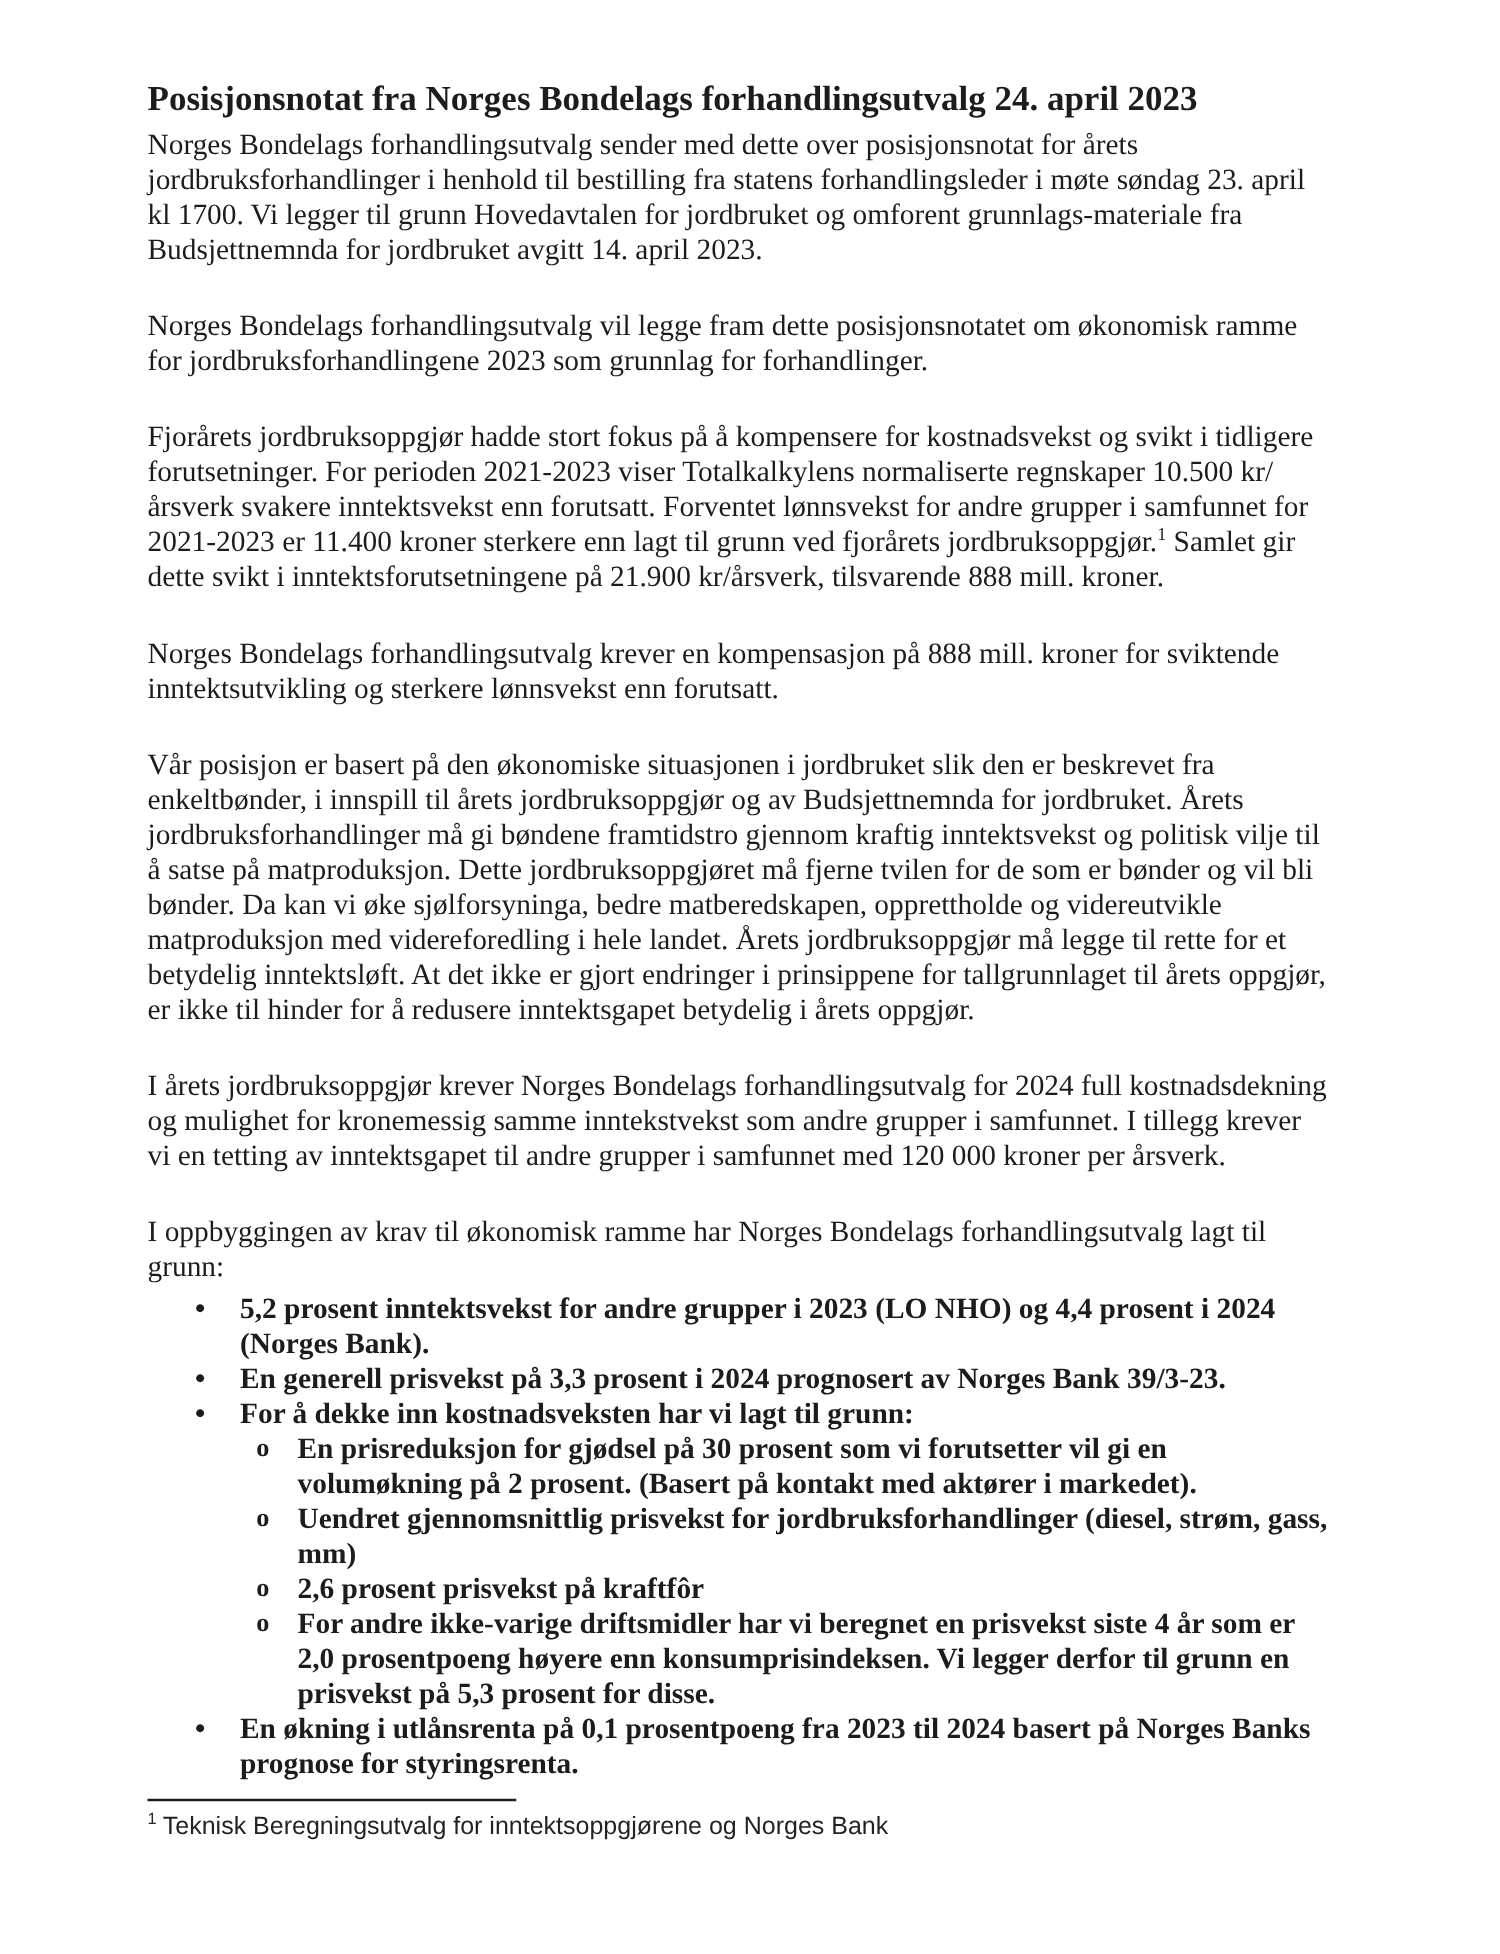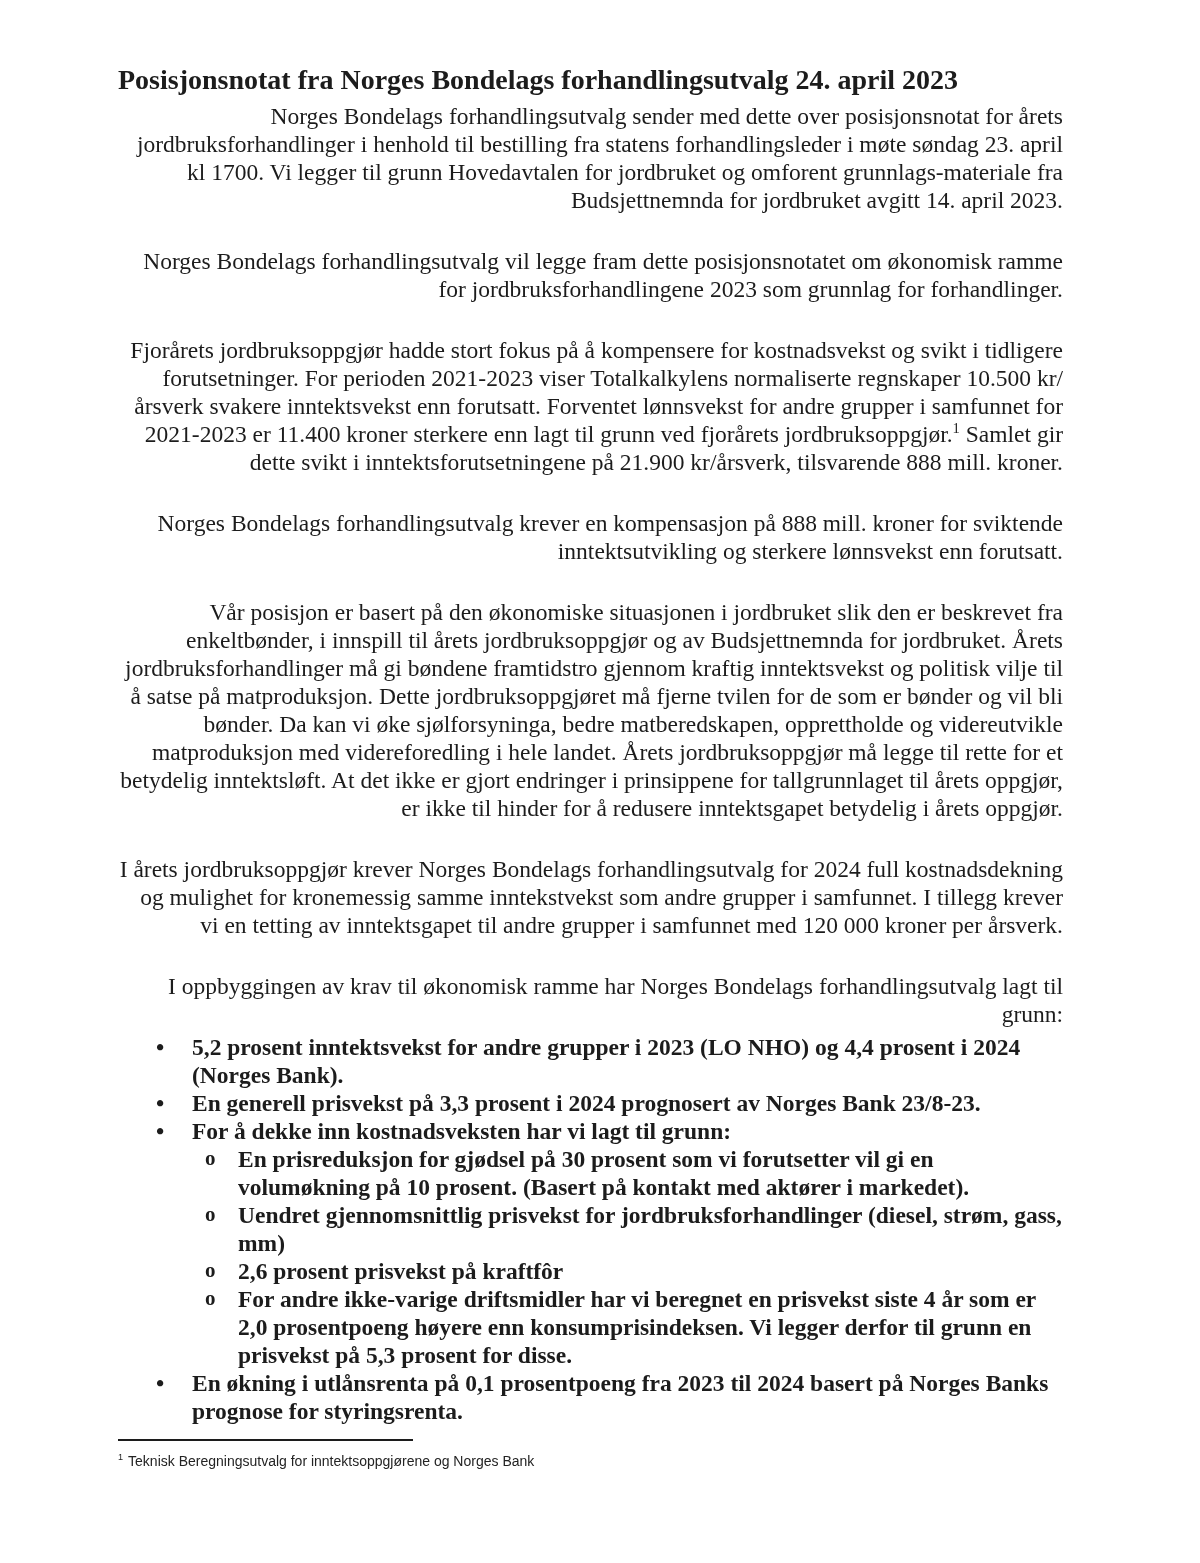--- a/index.html
+++ b/index.html
@@ -23,21 +23,21 @@
     color: #1c1c1c;
   }
   h1.doc-title {
     font-size: 28px;
     line-height: 36px;
     font-weight: bold;
     margin: 0 0 4px 0;
   }
   p.body {
     margin: 0 0 33px 0;
-    text-align: right;
+    text-align: left;
   }
   p.body.strong {
     font-weight: normal;
   }
   p.body.tight {
     margin-bottom: 5px;
   }
   sup.fn-ref {
     font-size: 0.62em;
     line-height: 0;
@@ -75,21 +75,21 @@
   }
   .footnote-sep {
     width: 295px;
     border: 0;
     border-top: 2px solid #1c1c1c;
     margin: 14px 0 8px 0;
   }
   p.footnote {
     margin: 0;
     font-family: "Liberation Sans", "DejaVu Sans", sans-serif;
-    font-size: 14px;
+    font-size: 20px;
     line-height: 24px;
     color: #232323;
   }
   p.footnote sup.fn-num {
     font-size: 0.65em;
     line-height: 0;
     vertical-align: super;
     margin-right: 5px;
   }
 </style>
@@ -112,27 +112,27 @@
 
   <p class="body strong">I årets jordbruksoppgjør krever Norges Bondelags forhandlingsutvalg for 2024 full kostnadsdekning og mulighet for kronemessig samme inntekstvekst som andre grupper i samfunnet. I tillegg krever vi en tetting av inntektsgapet til andre grupper i samfunnet med 120 000 kroner per årsverk.</p>
 
   <p class="body tight">I oppbyggingen av krav til økonomisk ramme har Norges Bondelags forhandlingsutvalg lagt til grunn:</p>
 
   <ul class="level-1">
     <li>
       <span>5,2 prosent inntektsvekst for andre grupper i 2023 (LO NHO) og 4,4 prosent i 2024 (Norges Bank).</span>
     </li>
     <li>
-      <span>En generell prisvekst på 3,3 prosent i 2024 prognosert av Norges Bank 23/8-23.</span>
+      <span>En generell prisvekst på 3,3 prosent i 2024 prognosert av Norges Bank 39/3-23.</span>
     </li>
     <li>
       <span>For å dekke inn kostnadsveksten har vi lagt til grunn:</span>
       <ul class="level-2">
         <li>
-          <span>En prisreduksjon for gjødsel på 30 prosent som vi forutsetter vil gi en volumøkning på 10 prosent. (Basert på kontakt med aktører i markedet).</span>
+          <span>En prisreduksjon for gjødsel på 30 prosent som vi forutsetter vil gi en volumøkning på 2 prosent. (Basert på kontakt med aktører i markedet).</span>
         </li>
         <li>
           <span>Uendret gjennomsnittlig prisvekst for jordbruksforhandlinger (diesel, strøm, gass, mm)</span>
         </li>
         <li>
           <span>2,6 prosent prisvekst på kraftfôr</span>
         </li>
         <li>
           <span>For andre ikke-varige driftsmidler har vi beregnet en prisvekst siste 4 år som er 2,0 prosentpoeng høyere enn konsumprisindeksen. Vi legger derfor til grunn en prisvekst på 5,3 prosent for disse.</span>
         </li>

